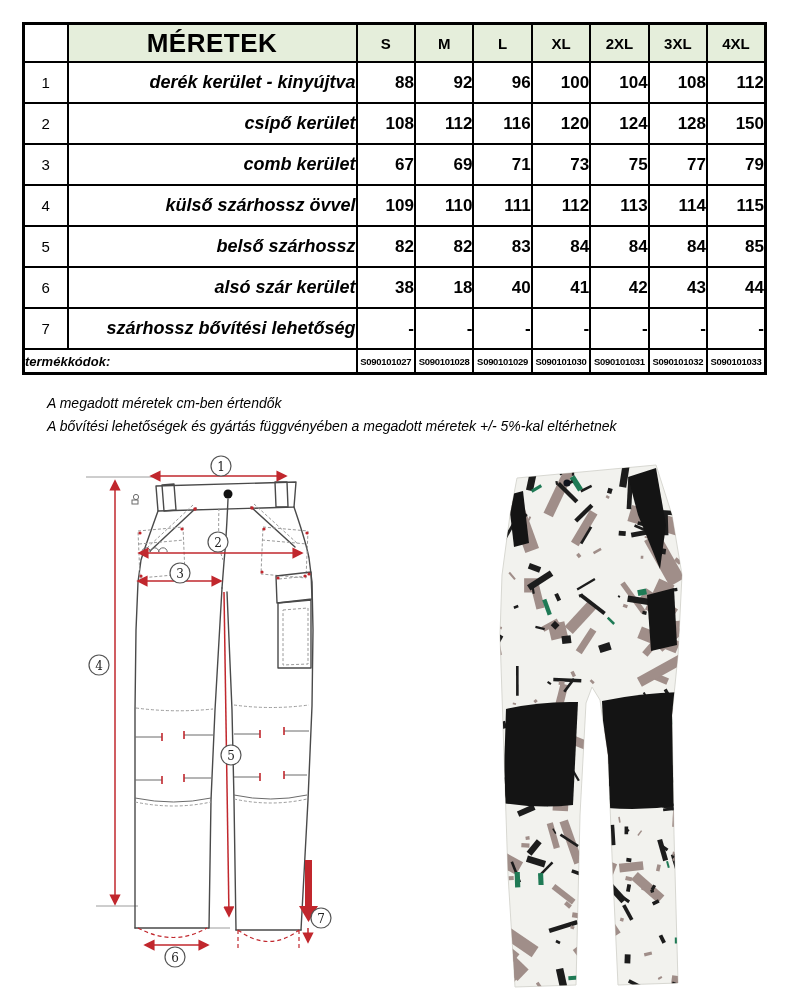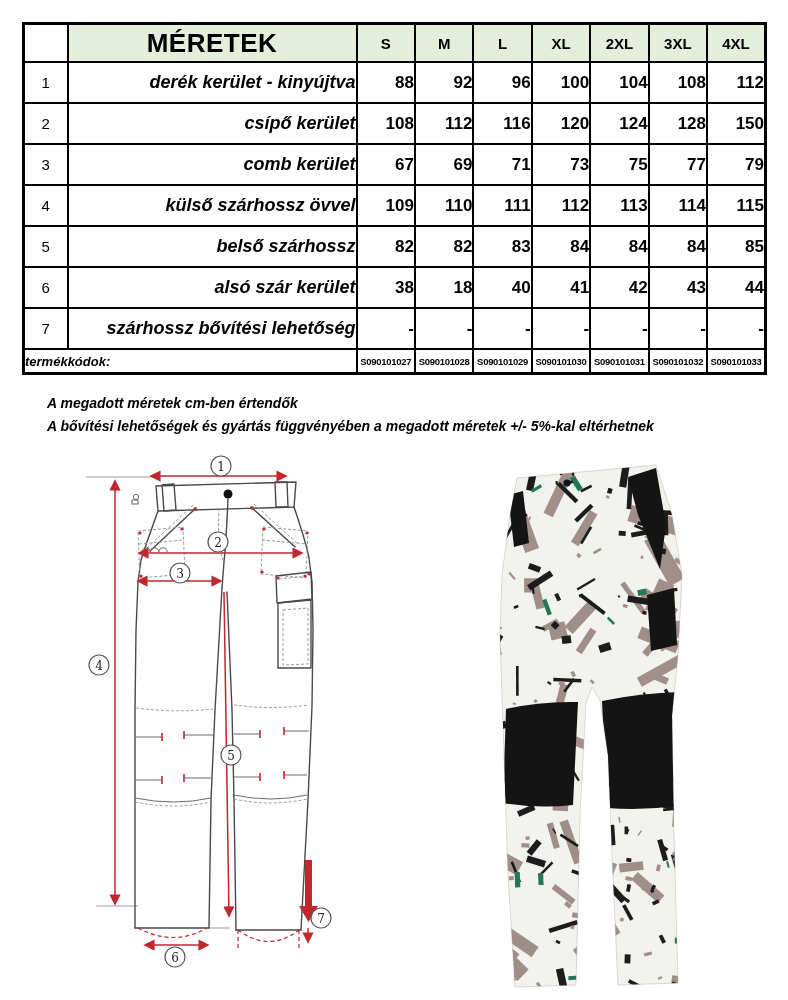--- a/index.html
+++ b/index.html
@@ -18,21 +18,21 @@
         text-align:center;letter-spacing:.5px;}
   .size-cell{background:var(--green);font-weight:bold;font-size:15px;text-align:center;}
   .num-cell{text-align:center;font-size:15px;height:39px;}
   .label-cell{font-weight:bold;font-style:italic;font-size:18px;padding-left:13px;text-align:right;}
   .val-cell{font-weight:bold;font-size:17px;text-align:right;}
   .codes-label{font-weight:bold;font-style:italic;font-size:13px;text-align:left;padding-right:6px;height:22px;}
   .code-cell{font-weight:bold;font-size:9.5px;letter-spacing:-.3px;text-align:center;}
   .last-col{border-left-width:4px;}
 
   
-  .notes{position:absolute;left:47px;top:392px;font-weight:bold;font-style:italic;
+  .notes{position:absolute;left:47px;top:392px;font-weight:normal;font-style:italic;
         font-size:14px;line-height:23px;}
 
   
   svg.diagram{position:absolute;left:78px;top:450px;width:272px;height:545px;}
   .ink{stroke:var(--ink);stroke-width:1.4;fill:none;stroke-linejoin:round;stroke-linecap:round;}
   .ink-thin{stroke:#6b6b6b;stroke-width:1;fill:none;}
   .stitch{stroke:var(--stitch);stroke-width:1;fill:none;stroke-dasharray:3 2;}
   .guide{stroke:#9c9c9c;stroke-width:1;fill:none;}
   .meas{stroke:var(--red);stroke-width:1.5;fill:none;}
   .meas-d{stroke:var(--red);stroke-width:1.2;fill:none;stroke-dasharray:4 3;}

